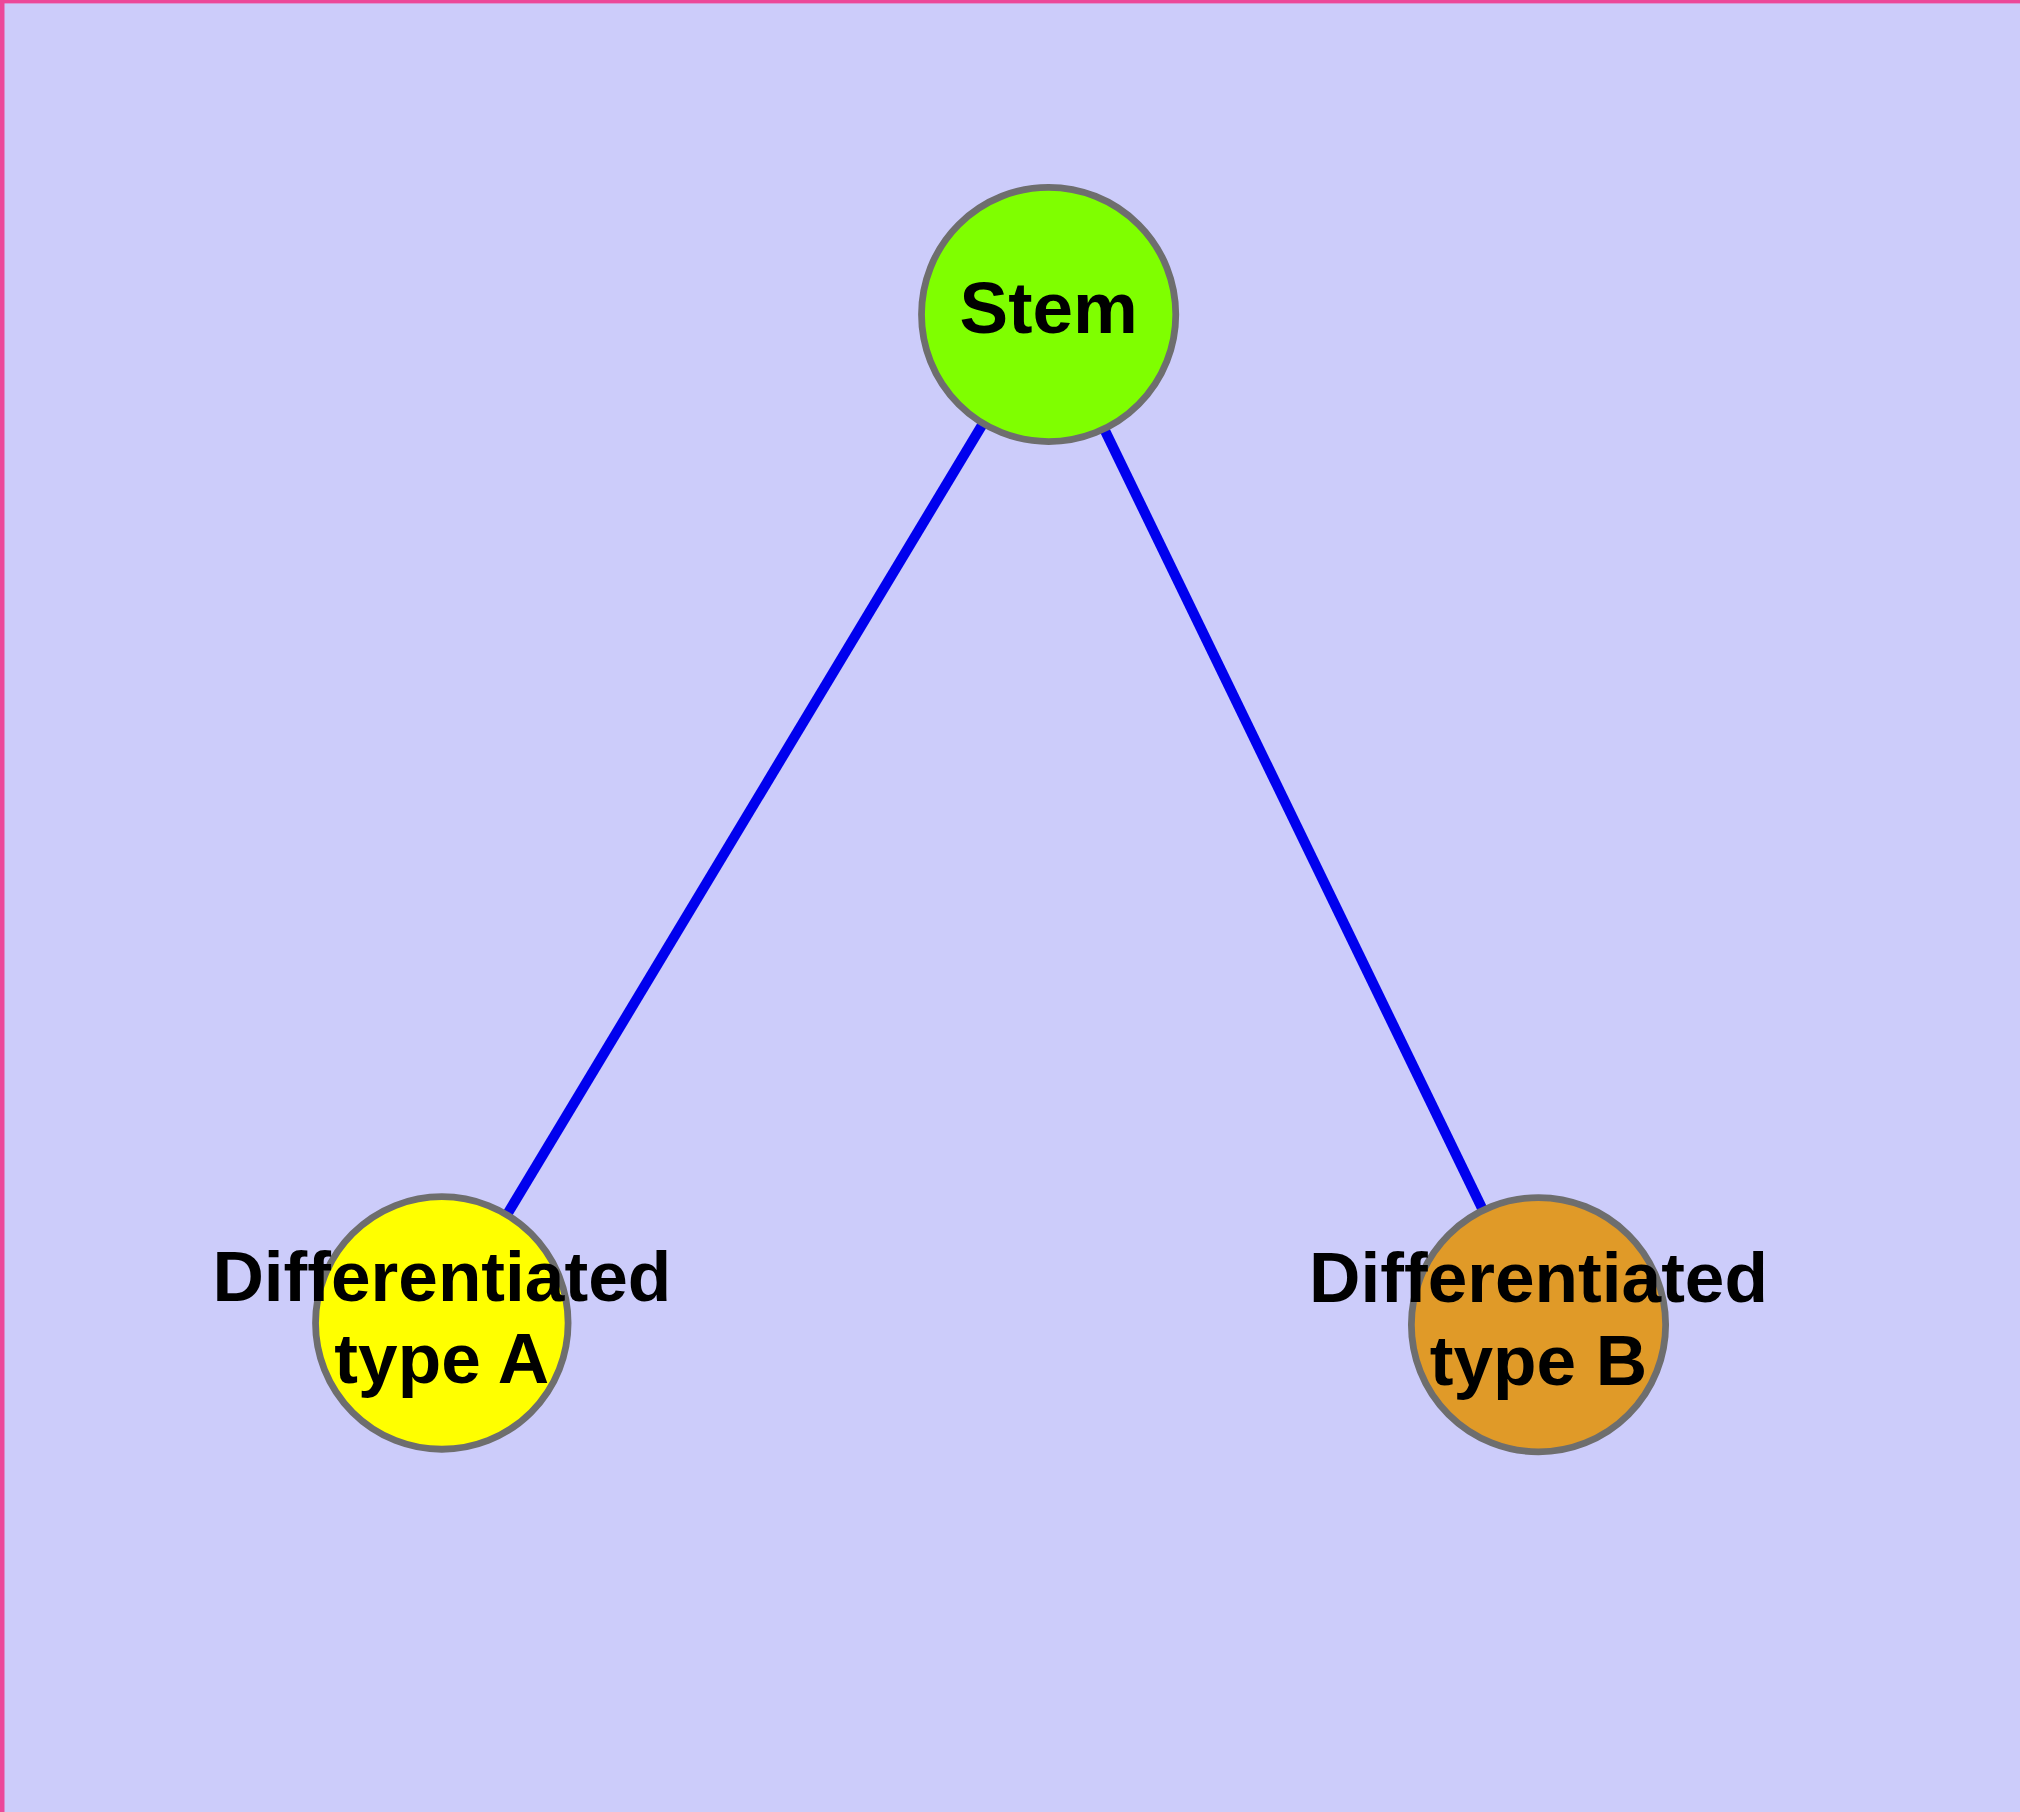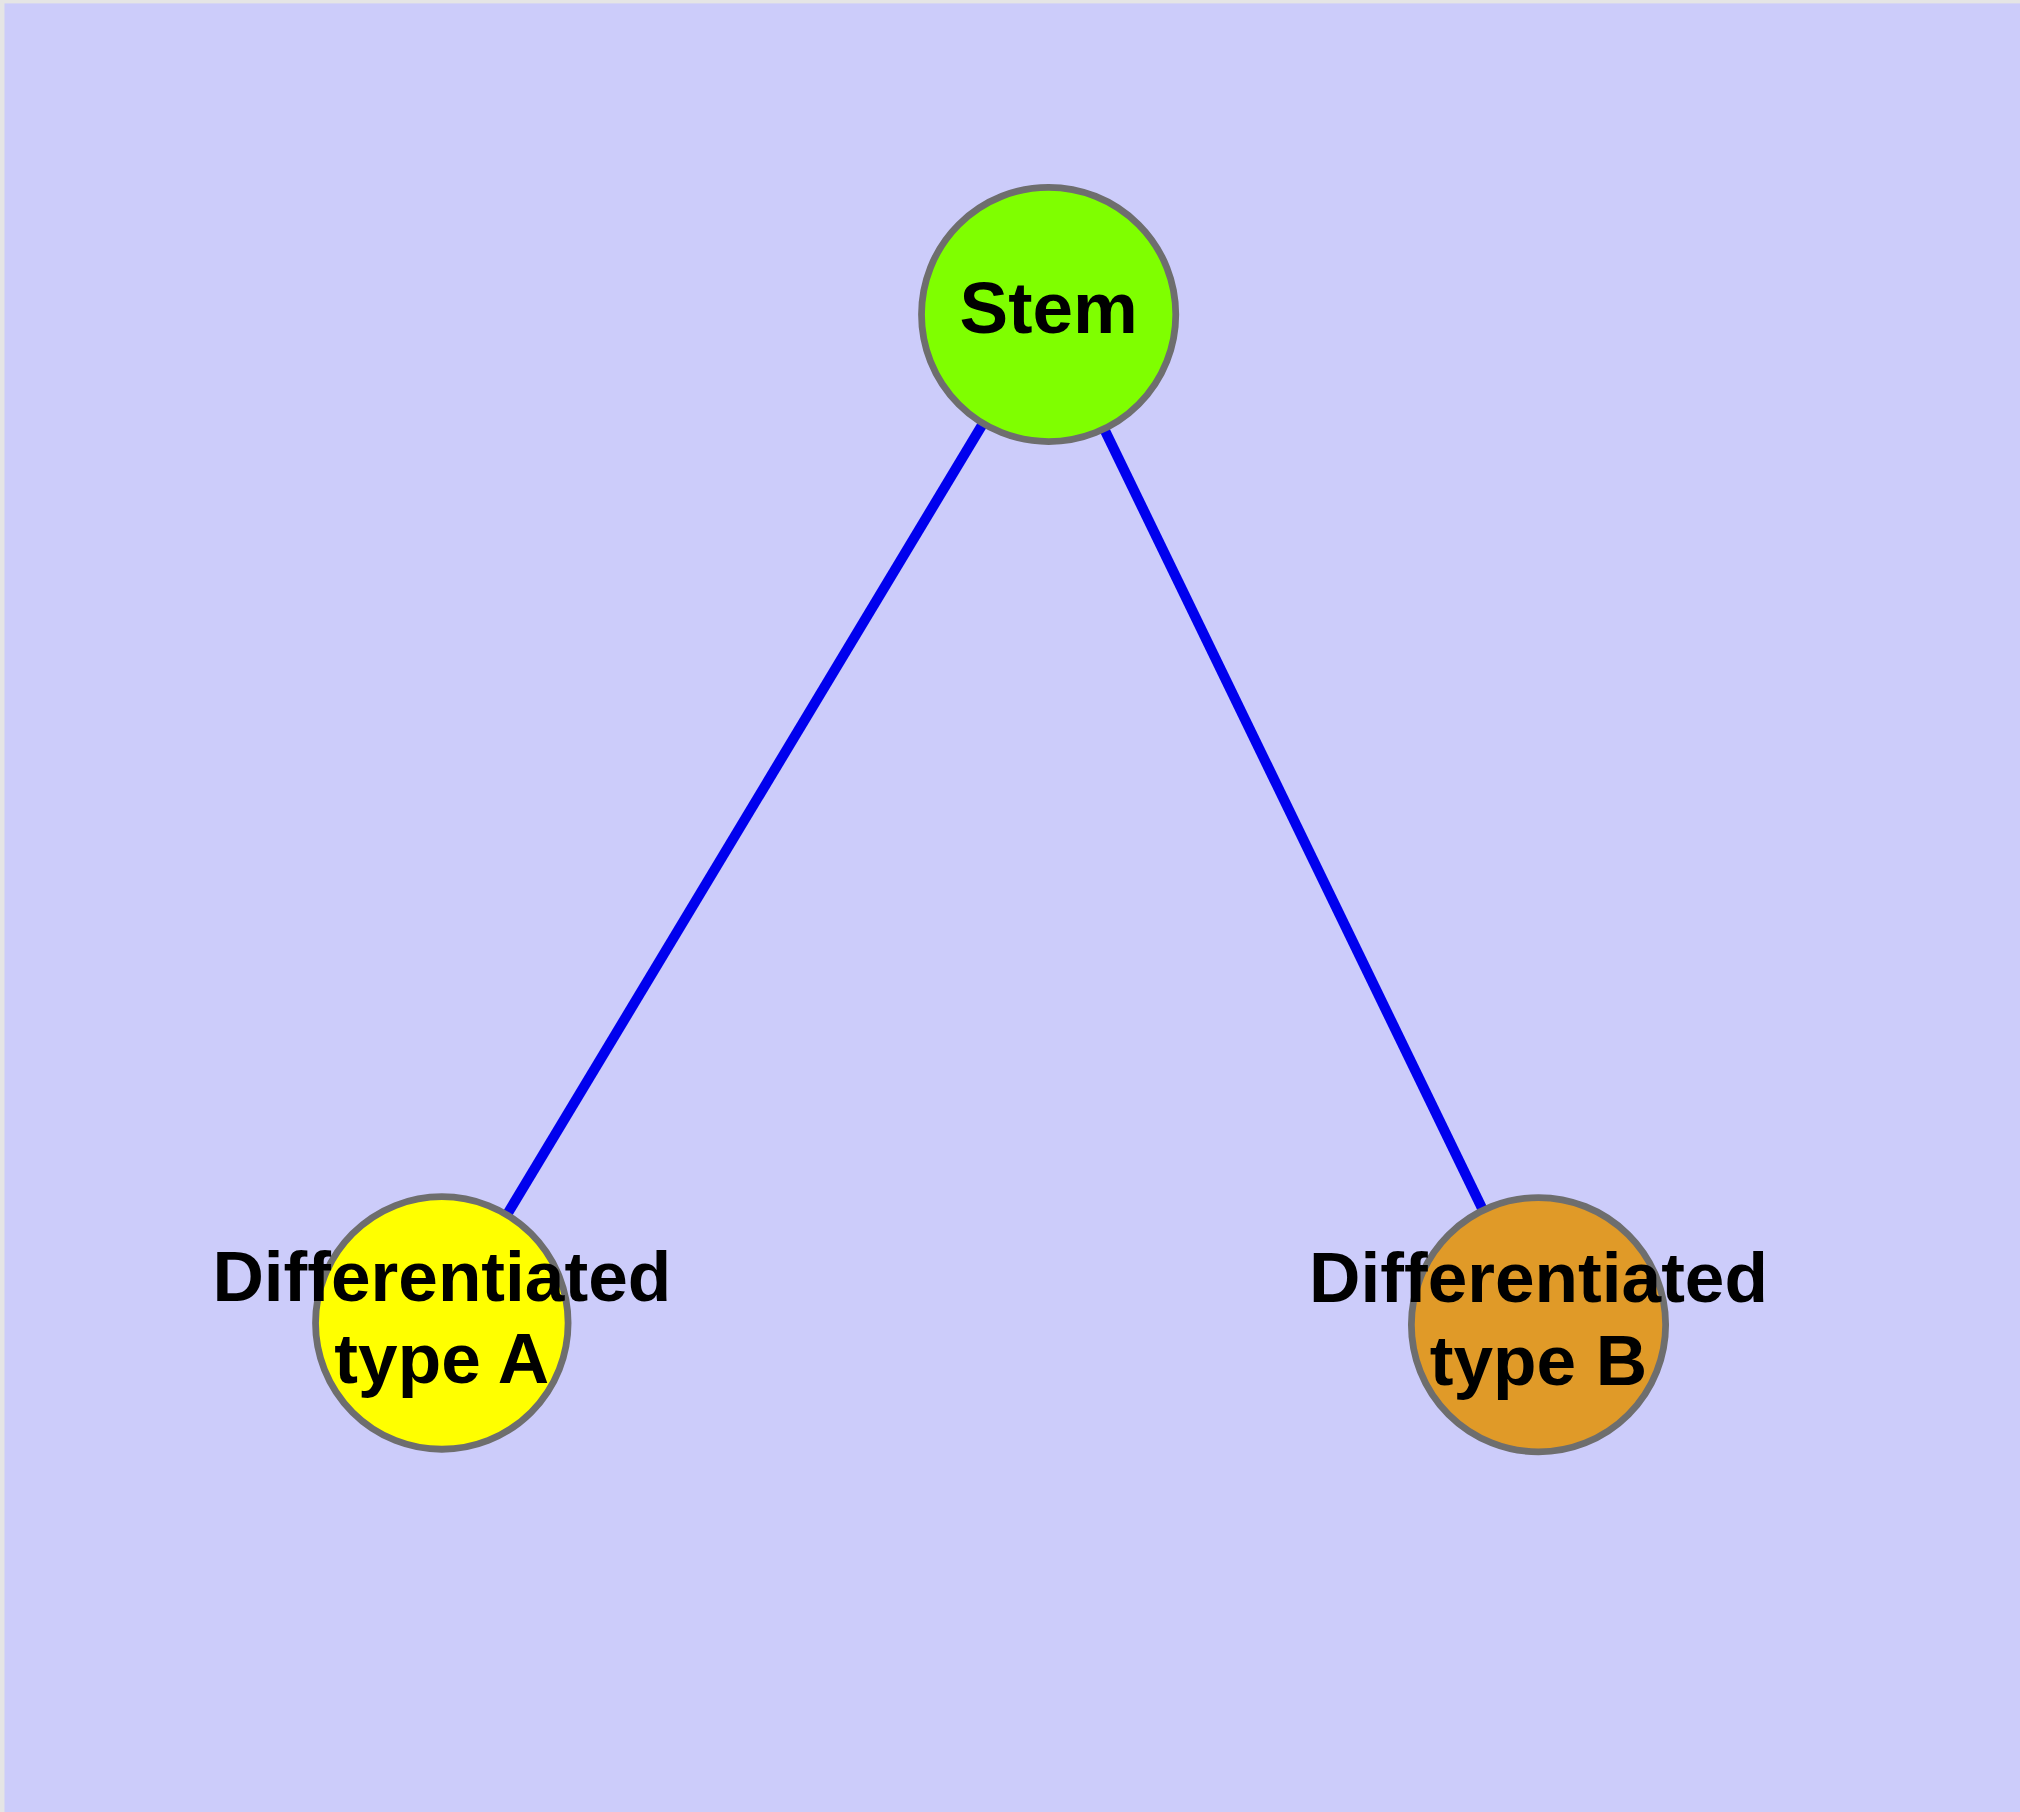--- a/index.html
+++ b/index.html
@@ -31,21 +31,21 @@
     font-weight: bold;
     fill: #000000;
     text-anchor: middle;
     dominant-baseline: middle;
     paint-order: normal;
   }
 </style>
 </head>
 <body style="background: rgb(255, 255, 255);">
 
-<div id="canvas-wrap" style="background: #e5e5e5;">
+<div id="canvas-wrap" style="background: #ec4899;">
   <svg id="graph-svg" viewBox="0 0 2384 2138">
 
     <rect id="bg-rect" x="5" y="4" width="2379" height="2134" fill="#ccccfa"></rect>
 
     <g id="edges-layer">
         <line x1="1237" y1="371" x2="521" y2="1561" stroke="#0000ee" stroke-width="12" stroke-linecap="butt"></line>
         <line x1="1237" y1="371" x2="1815" y2="1563" stroke="#0000ee" stroke-width="12" stroke-linecap="butt"></line>
       </g>
     <g id="nodes-layer">
         <g>

